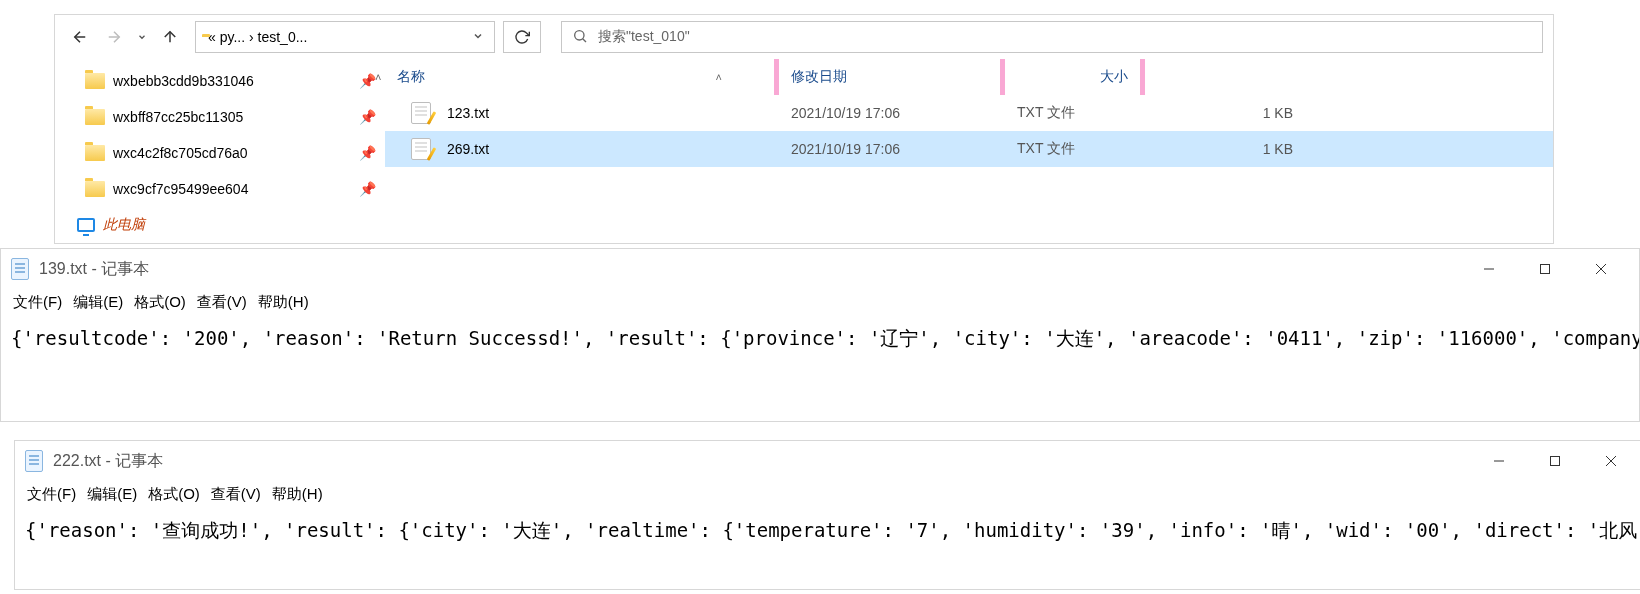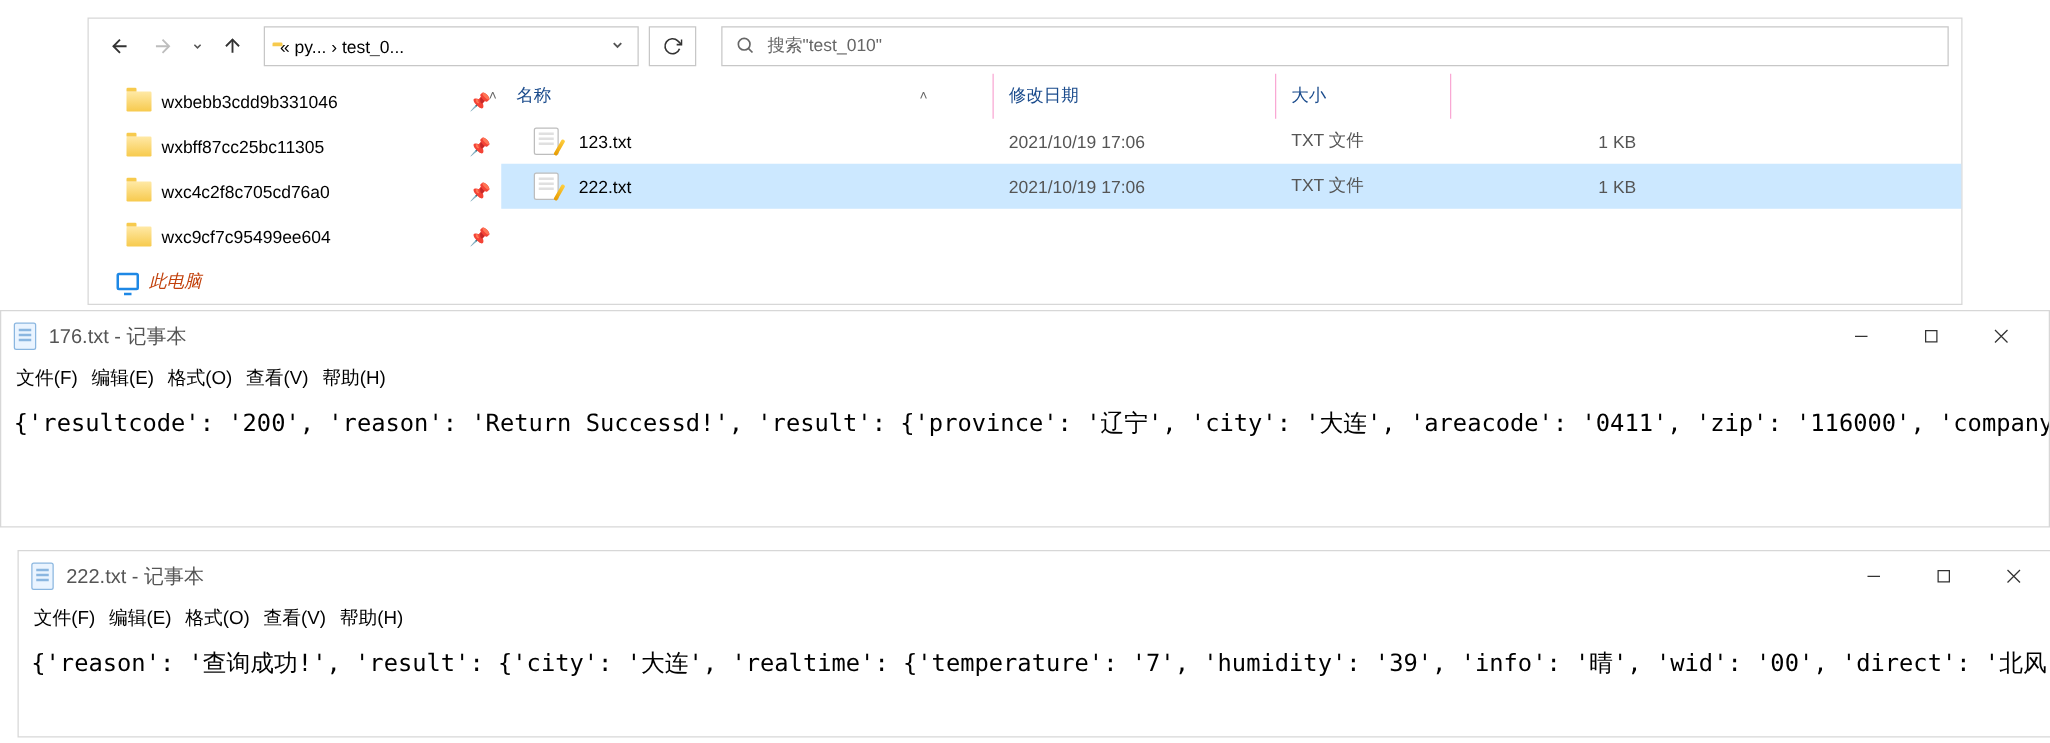--- a/index.html
+++ b/index.html
@@ -1,21 +1,21 @@
 <!DOCTYPE html>
 <html><head>
   <meta charset="utf-8">
   <style>
     * { margin: 0; padding: 0; box-sizing: border-box; font-family: "Microsoft YaHei", "Segoe UI", Arial, sans-serif; }
     body { width: 1640px; height: 594px; background: #fff; font-size: 14px; overflow: hidden; }
 
     
     .explorer {
       position: absolute;
-      left: 70px;
+      left: 54px;
       top: 14px;
       width: 1500px;
       height: 230px;
       border: 1px solid #d7d7d7;
       background: #fff;
     }
     .explorer-top {
       display: flex;
       align-items: center;
       height: 44px;
@@ -68,25 +68,25 @@
     .folder-ico::before{content:"";position:absolute;top:-3px;left:0;width:8px;height:3px;background:#f7ca4d;border-radius:1px 1px 0 0;}
     .pc-ico{width:18px;height:14px;border:2px solid #1e88e5;border-radius:2px;position:relative;}
     .pc-ico::after{content:"";position:absolute;left:4px;top:14px;width:6px;height:2px;background:#1e88e5;}
     .sidebar-item.partial{color:#c2410c;font-style:italic;}
 
     .filelist{flex:1;}
     .filelist-header{
       display:flex;height:36px;align-items:center;color:#1a4b8c;
       font-size:14px;
     }
-    .filelist-header .col{border-right:1px solid #f9a8d4;height:100%;display:flex;align-items:center;padding:0 12px;}
+    .filelist-header .col{border-right:5px solid #f9a8d4;height:100%;display:flex;align-items:center;padding:0 12px;}
     .col-name{flex:0 0 394px;}
     .col-date{flex:0 0 226px;}
     .col-type{flex:0 0 160px;}
-    .col-size{flex:0 0 140px;justify-content:flex-start;}
+    .col-size{flex:0 0 140px;justify-content:flex-end;}
     .filelist-header .sort-indicator{font-size:11px;color:#666;}
     .filelist-header .col-name .sort-indicator{margin-left:auto;margin-right:40px;}
 
     .file-row{display:flex;height:36px;align-items:center;}
     .file-row.selected{background:#cce8ff;}
     .file-row .cell{padding:0 12px;}
     .cell-name{flex:0 0 394px;display:flex;align-items:center;gap:16px;padding-left:26px!important;}
     .cell-date{flex:0 0 226px;color:#555;}
     .cell-type{flex:0 0 160px;color:#555;}
     .cell-size{flex:0 0 140px;text-align:right;color:#555;}
@@ -229,34 +229,34 @@
         <div class="cell cell-date">2021/10/19 17:06</div>
         <div class="cell cell-type">TXT 文件</div>
         <div class="cell cell-size">1 KB</div>
       </div>
 
       <div class="file-row selected">
         <div class="cell cell-name">
           <span class="txt-ico">
               <span class="pen"></span>
             </span>
-          <span>222.txt</span>
+          <span>269.txt</span>
         </div>
         <div class="cell cell-date">2021/10/19 17:06</div>
         <div class="cell cell-type">TXT 文件</div>
         <div class="cell cell-size">1 KB</div>
       </div>
     </div>
   </div>
 </div>
 
 <div class="notepad np1">
   <div class="np-titlebar">
     <span class="np-ico"></span>
-    <span class="np-title">176.txt - 记事本</span>
+    <span class="np-title">139.txt - 记事本</span>
     <div class="winbtns">
       <div class="winbtn">
           <svg width="12" height="12">
             <path d="M1 6h10" stroke="#333" stroke-width="1"></path>
           </svg>
         </div>
       <div class="winbtn">
           <svg width="12" height="12">
             <rect x="1.5" y="1.5" width="9" height="9" fill="none" stroke="#333" stroke-width="1"></rect>
           </svg>

